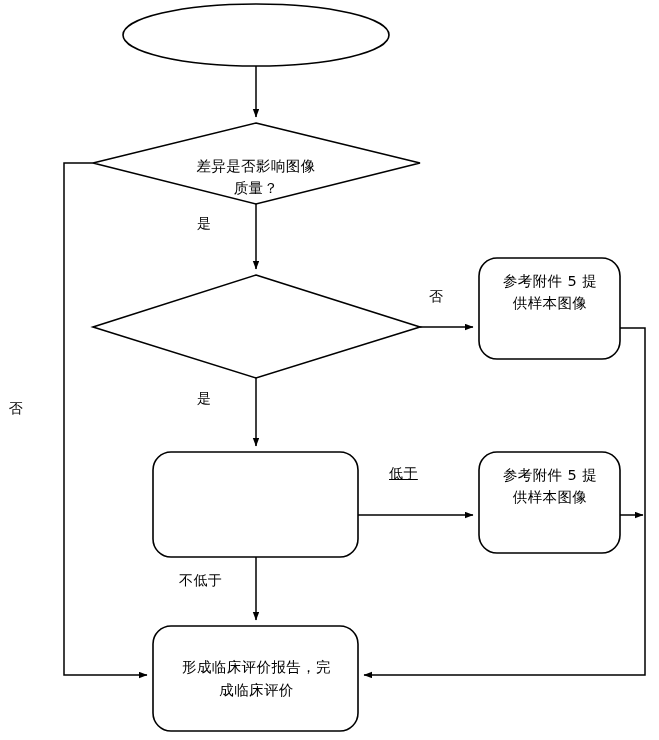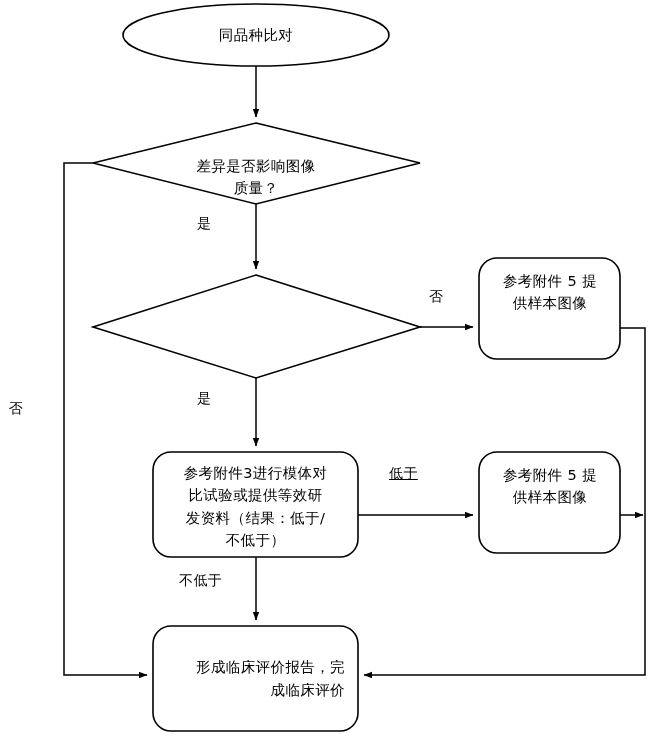--- a/index.html
+++ b/index.html
@@ -94,38 +94,33 @@
 
     <path d="M358,515 L473,515" fill="none" stroke="#000000" stroke-width="1.5" marker-end="url(#arrowhead)"></path>
 
     <path d="M256,557 L256,620" fill="none" stroke="#000000" stroke-width="1.5" marker-end="url(#arrowhead)"></path>
 
     <path d="M620,328 L645,328 L645,675 L364,675" fill="none" stroke="#000000" stroke-width="1.5" marker-end="url(#arrowhead)"></path>
 
     <path d="M620,515 L643,515" fill="none" stroke="#000000" stroke-width="1.5" marker-end="url(#arrowhead)"></path>
   </svg>
 
-  <div class="node-text" style="left:123px; top:14px; width:266px; height:42px;">同品种比对</div>
 
   <div class="node-text" style="left:146px; top:138px; width:220px; height:50px;margin-top:14px;">差异是否影响图像
 质量？</div>
 
 
-  <div class="node-text top-aligned" style="left:163px; top:462px; width:185px; height:95px;">参考附件3进行模体对
-比试验或提供等效研
-发资料（结果：低于/
-不低于）</div>
 
   <div class="node-text top-aligned" style="left:489px; top:270px; width:122px; height:85px;">参考附件 5 提
 供样本图像</div>
 
   <div class="node-text top-aligned" style="left:489px; top:464px; width:122px; height:85px;">参考附件 5 提
 供样本图像</div>
 
-  <div class="node-text" style="left:178px; top:636px; width:185px; height:85px;text-align:right;">形成临床评价报告，完
+  <div class="node-text" style="left:164px; top:636px; width:185px; height:85px;">形成临床评价报告，完
 成临床评价</div>
 
   <div class="edge-label vertical-stack" style="left:8px; top:400px;">否</div>
 
   <div class="edge-label" style="left:197px; top:215px;">是</div>
 
   <div class="edge-label" style="left:429px; top:288px;">否</div>
 
   <div class="edge-label" style="left:197px; top:390px;">是</div>
 

